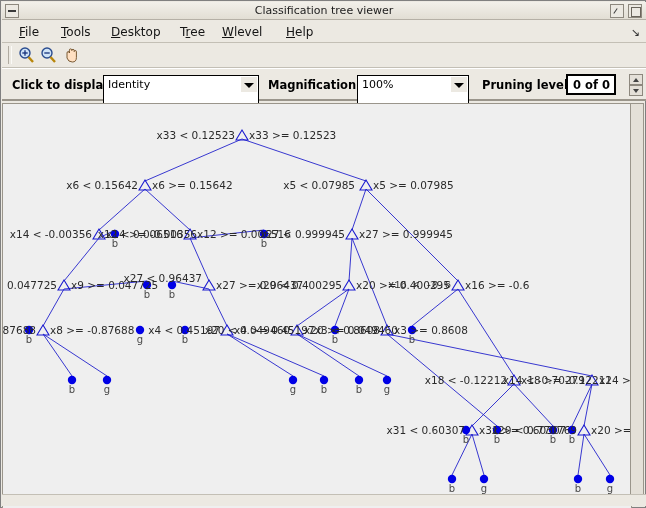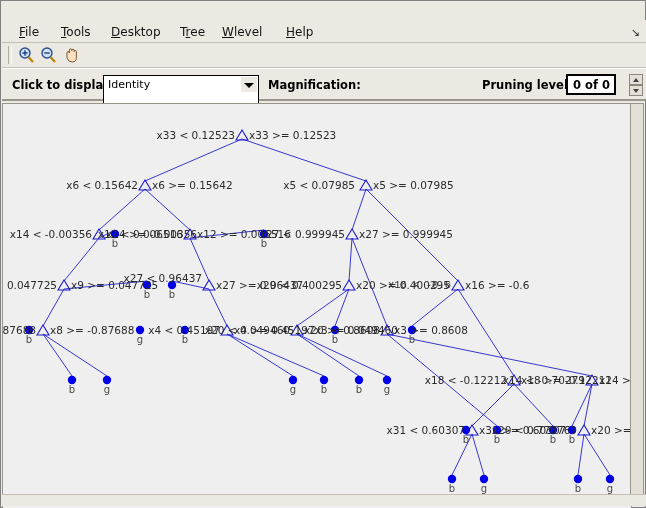--- a/index.html
+++ b/index.html
@@ -136,20 +136,32 @@
   .leaf-letter{
     position:absolute;font-size:10px;color:#4a4a4a;
     transform:translate(-50%,0);
   }
 </style>
 </head>
 <body>
 
 <div class="window">
 
+  <div class="titlebar">
+    <div class="title-text">Classification tree viewer</div>
+    <div class="tb-btn tb-min">
+        <i></i>
+      </div>
+    <div class="tb-btn tb-roll">
+        <i></i>
+      </div>
+    <div class="tb-btn tb-close">
+        <i></i>
+      </div>
+  </div>
 
   <div class="menubar">
     <div class="menu-item" style="left:10px"><u>F</u><span>ile</span></div>
     <div class="menu-item" style="left:52px"><u>T</u><span>ools</span></div>
     <div class="menu-item" style="left:102px"><u>D</u><span>esktop</span></div>
     <div class="menu-item" style="left:171px">T<u>r</u><span>ee</span></div>
     <div class="menu-item" style="left:213px"><u>W</u><span>level</span></div>
     <div class="menu-item" style="left:277px"><u>H</u><span>elp</span></div>
     <div class="menu-corner">↘</div>
   </div>
@@ -179,20 +191,24 @@
   </div>
 
   <div class="ctrlbar">
     <div class="lbl" style="left:10px">Click to display:</div>
     <div class="combo" style="left:101px;width:156px">
       <span class="val">Identity</span>
       <span class="arrowbox"></span>
     </div>
 
     <div class="lbl" style="left:266px">Magnification:</div>
+    <div class="combo" style="left:355px;width:112px">
+      <span class="val">100%</span>
+      <span class="arrowbox"></span>
+    </div>
 
     <div class="lbl" style="left:480px">Pruning level:</div>
     <div class="prunebox" style="left:564px;width:50px">
       <span class="val">0 of 0</span>
     </div>
     <div class="spin up" style="left:627px;top:5px"></div>
     <div class="spin down" style="left:627px;top:16px"></div>
   </div>
 
   <div class="canvas">

